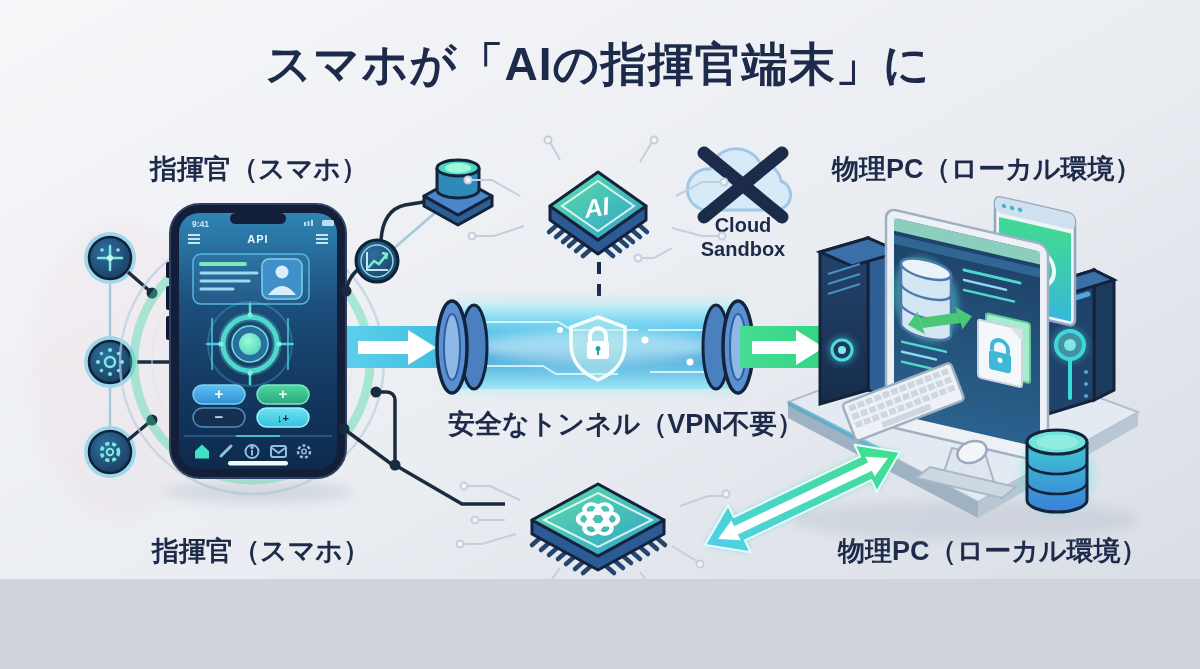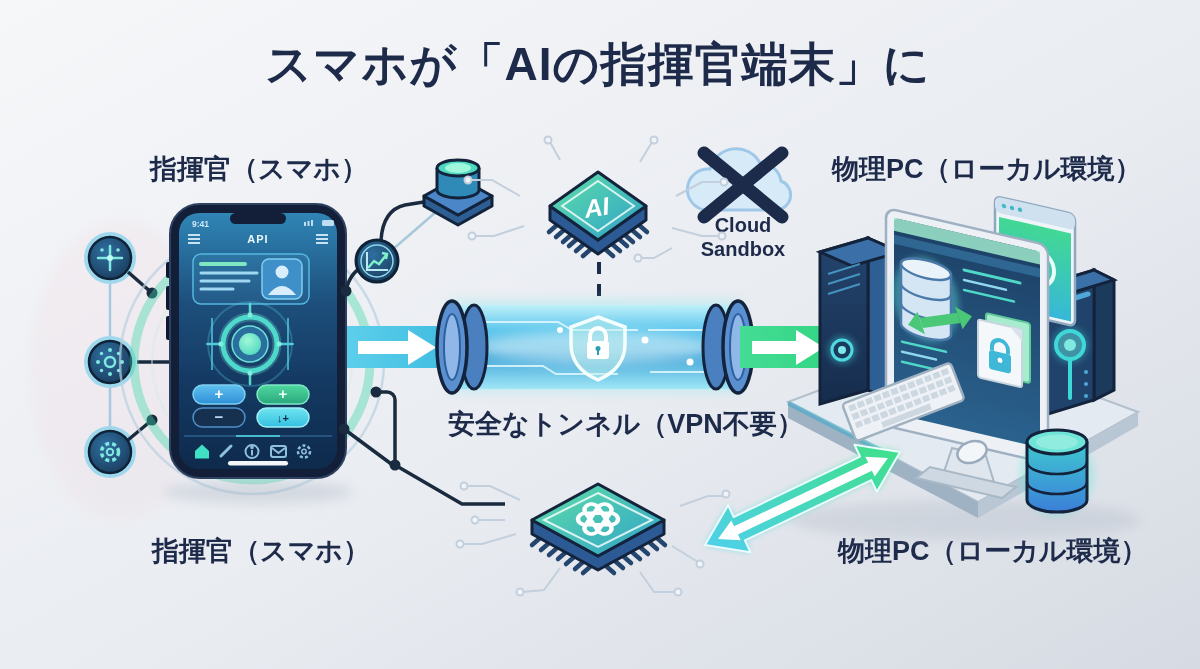--- a/index.html
+++ b/index.html
@@ -1,16 +1,16 @@
 <!DOCTYPE html>
 <html><head>
 <meta charset="utf-8">
 <style>
   html,body{margin:0;padding:0;background:#cfd4dc;}
-  .canvas{position:relative;width:1200px;height:669px;overflow:hidden;
+  .canvas{position:relative;width:1200px;height:579px;overflow:hidden;
           font-family:"Liberation Sans","DejaVu Sans",sans-serif;}
   svg text{font-family:"Liberation Sans","DejaVu Sans",sans-serif;}
   .jp-title{font-size:46px;font-weight:900;fill:#1d2a4a;letter-spacing:1px;}
   .jp-label{font-size:27px;font-weight:800;fill:#1d2a4a;}
   .cloud-label{font-size:20px;font-weight:800;fill:#1d2a4a;}
 </style>
 </head>
 <body>
 
 <div class="canvas">

